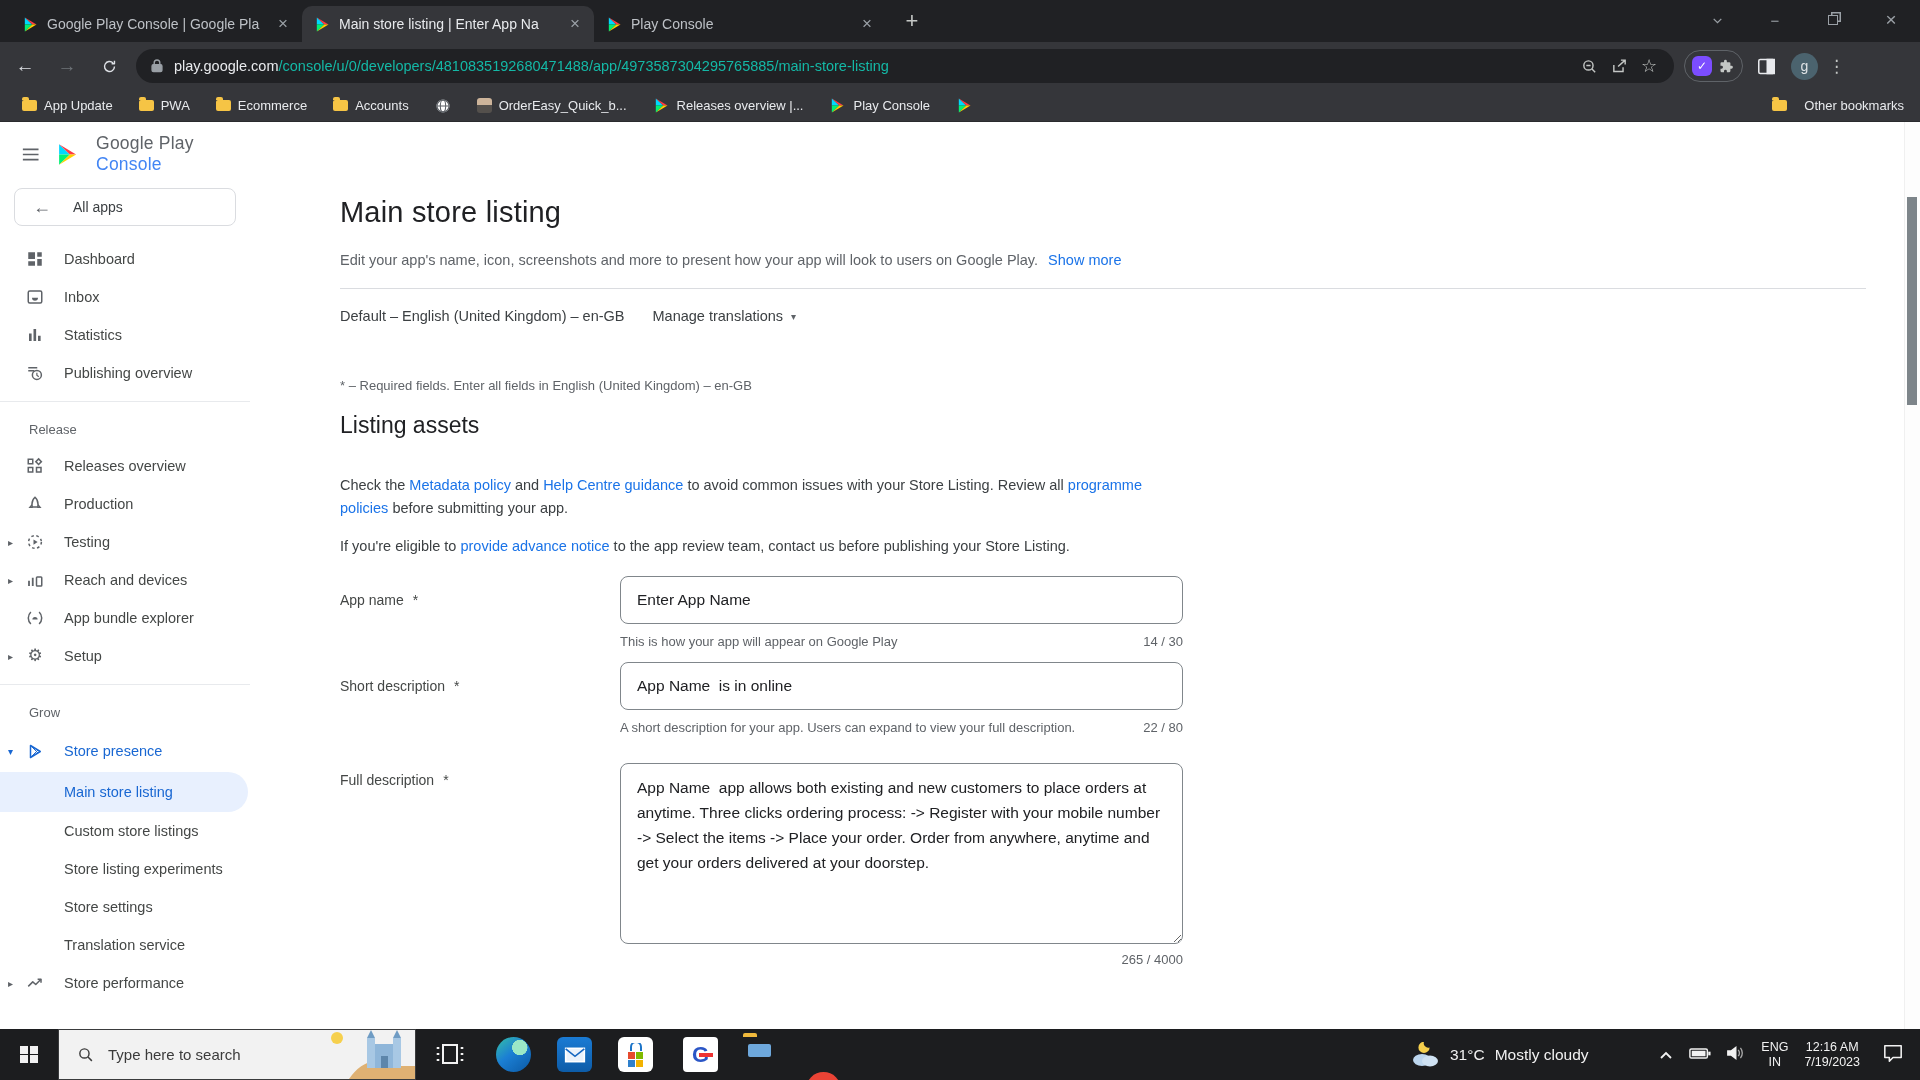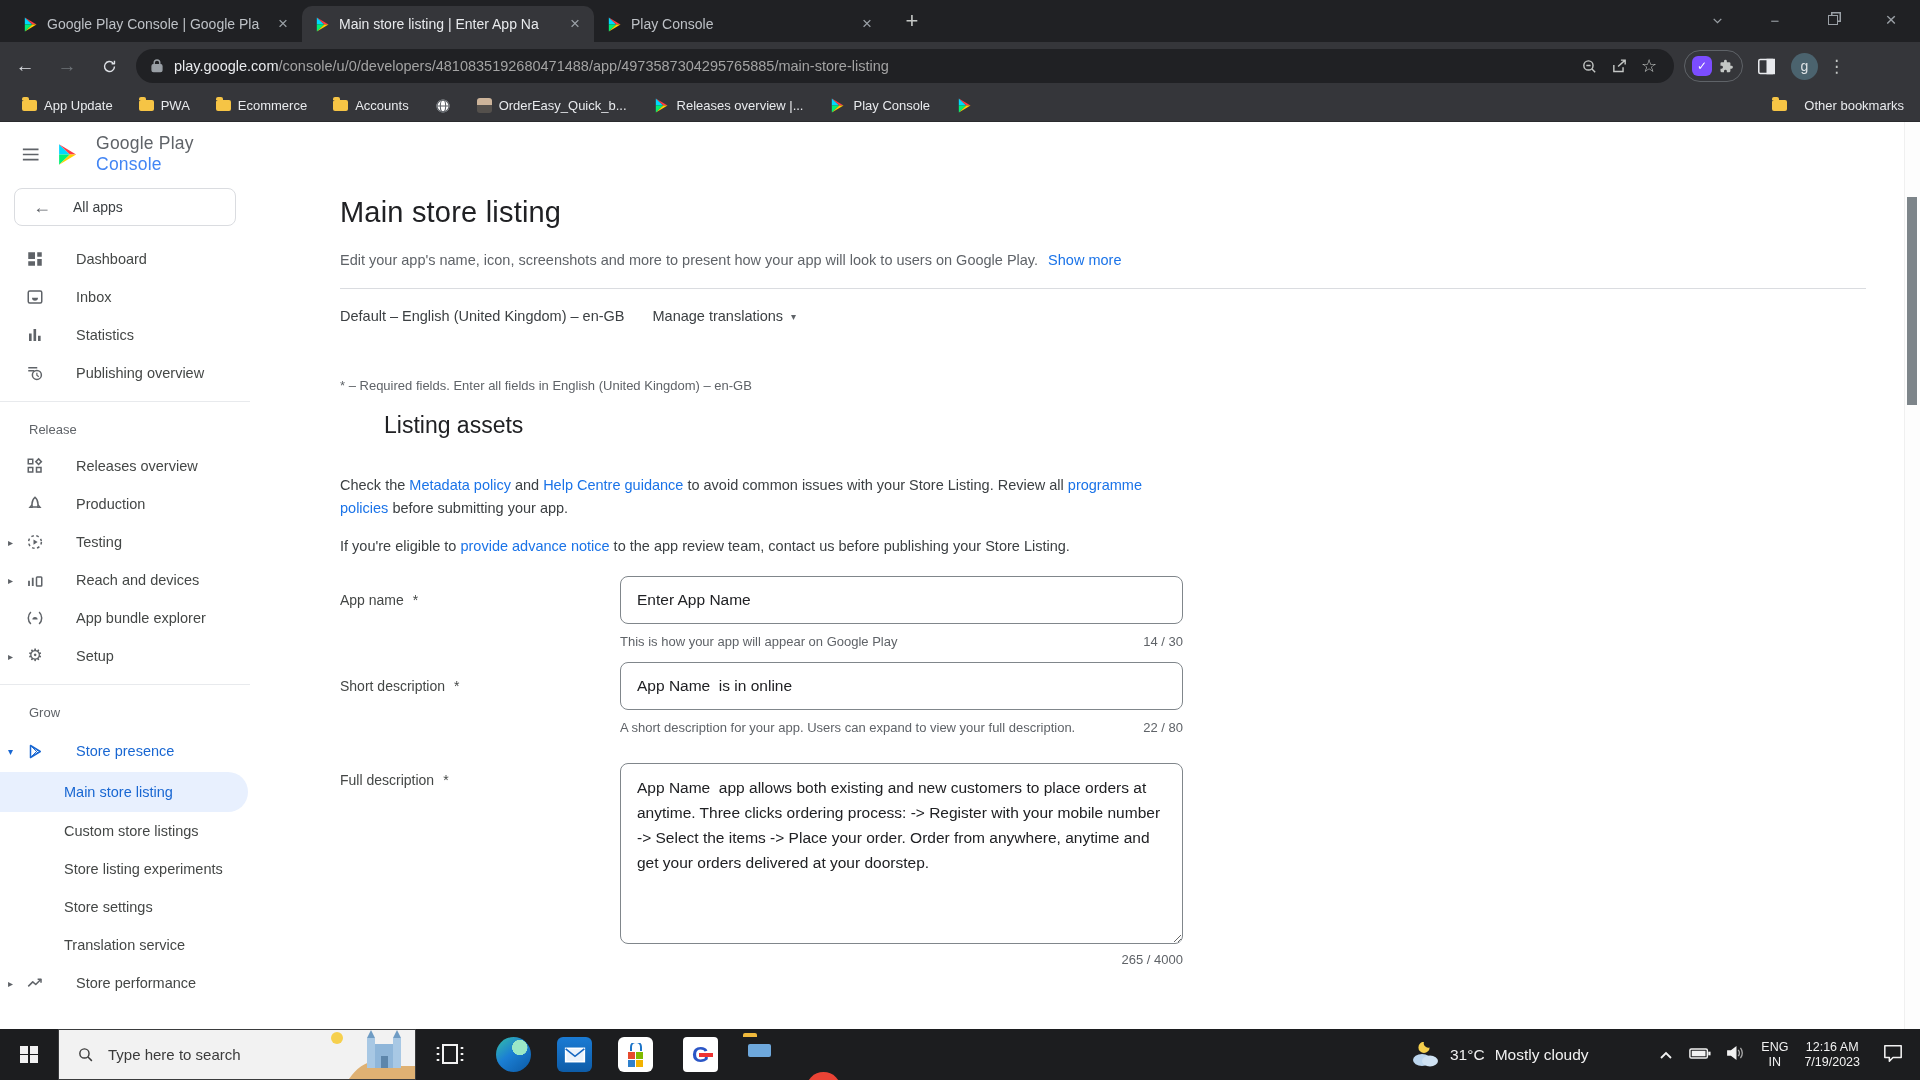--- a/index.html
+++ b/index.html
@@ -19,21 +19,21 @@
   #wincontrols .wc { width:58px; height:40px; display:flex; align-items:center; justify-content:center; color:#9aa0a6; font-size:15px; }
   .restore-box { width:10px; height:10px; border:1.5px solid #9aa0a6; box-shadow:3px -3px 0 -1.5px #202124, 3px -3px 0 0 #9aa0a6; }
 
   
   #toolbar { position:absolute; left:0; top:42px; width:1920px; height:48px; background:#35363a; display:flex; align-items:center; }
   .navbtn { width:34px; height:34px; display:flex; align-items:center; justify-content:center; font-size:19px; color:#dee1e6; margin-left:8px; border-radius:50%; }
   .navbtn.dim { color:#70757a; }
   #omnibox { height:34px; background:#202124; border-radius:17px; margin-left:10px; display:flex; align-items:center; width:1538px; padding:0 10px 0 14px; }
   #omnibox .url { flex:1; font-size:14.5px; white-space:nowrap; overflow:hidden; margin-left:10px; }
   #omnibox .host { color:#e8eaed; }
-  #omnibox .path { color:#a3a3a3; }
+  #omnibox .path { color:#14b8a6; }
   .obicon { width:30px; height:30px; display:flex; align-items:center; justify-content:center; color:#c4c7c5; }
   #ext-cluster { display:flex; align-items:center; border:1px solid #5f6368; border-radius:16px; height:32px; padding:0 7px; margin-left:10px; gap:6px; }
   .ext-purple { width:20px; height:20px; border-radius:6px; background:#7c4dff; color:#fff; font-size:12px; display:flex; align-items:center; justify-content:center; }
   .avatar-g { width:27px; height:27px; border-radius:50%; background:#4b636e; color:#dfe3e6; font-size:14px; display:flex; align-items:center; justify-content:center; margin-left:10px; }
   .menu-dots { color:#c4c7c5; font-size:17px; margin:0 14px 0 10px; }
 
   
   #bookbar { position:absolute; left:0; top:90px; width:1920px; height:32px; background:#35363a; display:flex; align-items:center; padding-left:22px; gap:26px; border-bottom:1px solid #2a2b2e; }
   .bm { display:flex; align-items:center; gap:7px; color:#e8eaed; font-size:13px; white-space:nowrap; }
   .folder { width:15px; height:11px; background:#f6c445; border-radius:2px; position:relative; flex:0 0 auto; }
@@ -52,21 +52,21 @@
   #console-avatar { position:absolute; left:1868px; top:143px; width:30px; height:30px; border-radius:50%; background:#e8eaed; display:flex; align-items:center; justify-content:center; }
   .help-circle { border:1.8px solid #5f6368; border-radius:50%; width:19px; height:19px; font-size:13px; font-weight:bold; display:flex; align-items:center; justify-content:center; color:#5f6368; }
 
   
   #sidebar { position:absolute; left:0; top:122px; width:250px; height:907px; background:#fff; font-size:14.5px; color:#444746; }
   #side-head { height:64px; display:flex; align-items:center; padding-left:22px; gap:16px; }
   .logo-txt { font-size:17.5px; letter-spacing:.2px; }
   .logo-gray { color:#5f6368; font-weight:500; }
   .logo-blue { color:#4285f4; font-weight:500; }
   #allapps { margin:2px 14px 14px 14px; height:38px; border:1px solid #dadce0; border-radius:8px; display:flex; align-items:center; gap:22px; padding-left:18px; font-weight:500; color:#3c4043; font-size:14px; }
-  .sitem { position:relative; height:38px; display:flex; align-items:center; padding-left:26px; gap:32px; }
+  .sitem { position:relative; height:38px; display:flex; align-items:center; padding-left:26px; gap:20px; }
   .sitem .lbl { white-space:nowrap; }
   .sitem .caret { position:absolute; left:8px; font-size:10px; color:#5f6368; }
   .sub { padding-left:64px; }
   .sdivider { border-top:1px solid #e8eaed; margin:9px 0; }
   .sgroup { height:36px; display:flex; align-items:center; padding-left:29px; font-size:13px; color:#5f6368; font-weight:500; }
   .sel-pill { background:#e8f0fe; border-radius:0 20px 20px 0; width:248px; height:40px; color:#1967d2; font-weight:500; }
   .blue-item { color:#1967d2; font-weight:500; }
   .blue-item .caret { color:#1967d2; }
   .icbox { width:18px; height:18px; flex:0 0 auto; display:flex; align-items:center; justify-content:center; }
   .gear-glyph { font-size:17px; color:#5f6368; line-height:18px; }
@@ -75,21 +75,21 @@
   #main { position:absolute; left:250px; top:122px; width:1654px; height:907px; background:#fff; }
   .abs { position:absolute; }
   #page-title { left:90px; top:74px; font-size:29px; font-weight:500; color:#202124; letter-spacing:.2px; }
   #subtitle { left:90px; top:130px; font-size:14.5px; color:#5f6368; }
   a.lnk { color:#1a73e8; text-decoration:none; }
   #hdivider { left:90px; top:166px; width:1526px; border-top:1px solid #dadce0; }
   #langrow { left:90px; top:186px; font-size:14.5px; color:#3c4043; display:flex; gap:28px; align-items:center; }
   #managetr { font-weight:500; color:#3c4043; display:flex; align-items:center; gap:8px; }
   #managetr .dd { font-size:10px; color:#5f6368; }
   #reqnote { left:90px; top:256px; font-size:13px; color:#5f6368; }
-  #h2assets { left:90px; top:290px; font-size:23px; font-weight:500; color:#202124;margin-left:44px; }
+  #h2assets { left:90px; top:290px; font-size:23px; font-weight:500; color:#202124; }
   #para1 { left:90px; top:352px; width:830px; font-size:14.5px; color:#3c4043; line-height:23px; }
   #para2 { left:90px; top:416px; width:830px; font-size:14.5px; color:#3c4043; }
   .flabel { font-size:14px; color:#444746; }
   .req-star { margin-left:9px; color:#444746; }
   .txtinput { left:370px; width:563px; height:48px; border:1px solid #80868b; border-radius:8px; padding:0 16px; font-size:15.5px; color:#202124; font-family:inherit; outline:none; background:#fff; }
   .helper-row { left:370px; width:563px; display:flex; justify-content:space-between; font-size:13px; color:#5f6368; }
   #fulldesc { left:370px; top:641px; width:563px; height:181px; border:1px solid #80868b; border-radius:8px; padding:11px 16px; font-size:15.5px; color:#202124; line-height:25px; font-family:inherit; outline:none; resize:both; }
   
   #sb-track { position:absolute; right:0; top:122px; width:16px; height:907px; background:#fdfdfd; border-left:1px solid #f0f0f0; }
   #sb-thumb { position:absolute; right:3px; top:75px; width:10px; height:208px; background:#7d858a; }

